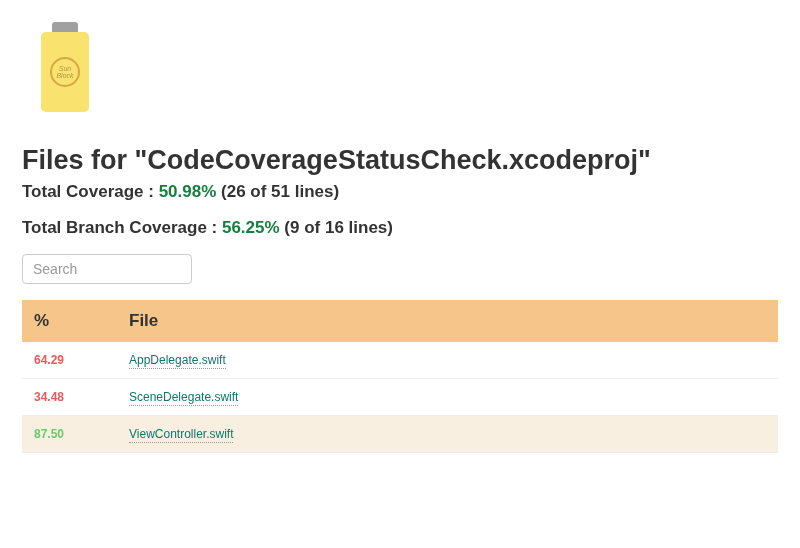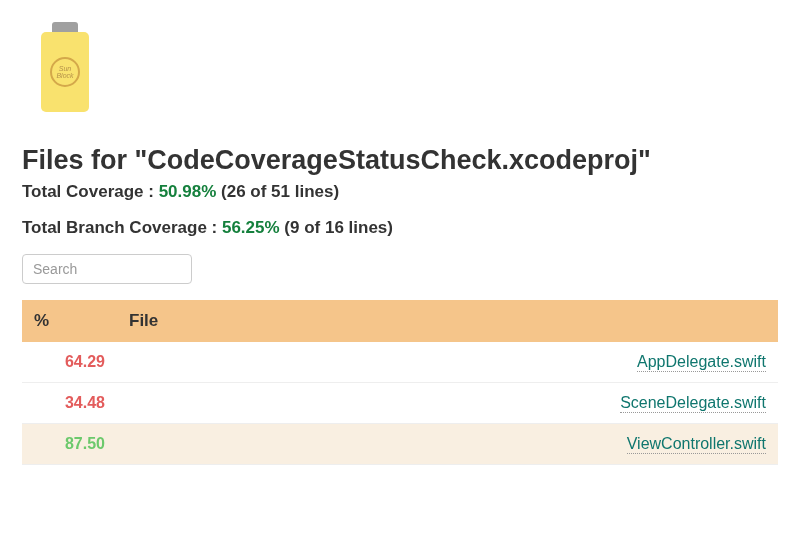--- a/index.html
+++ b/index.html
@@ -112,23 +112,22 @@
       padding: 11px 12px;
       font-size: 17px;
       font-weight: bold;
       color: #333;
     }
     thead th:first-child { width: 95px; }
     tbody tr { border-bottom: 1px solid #eee; }
     tbody tr.highlight { background: #f9efe1; padding-left: 41px; }
     tbody td {
       padding: 11px 12px;
-      font-size: 16px;
+      font-size: 12px;
       vertical-align: middle;
-      text-align: right;
     }
     td.pct.low { color: #e35c5c; font-weight: bold; }
     td.pct.high { color: #6cc96c; font-weight: bold; }
     td .filename {
       color: #0f766e;
       border-bottom: 1px dotted #999;
       padding-bottom: 1px;
     }
   </style>
 </head>

